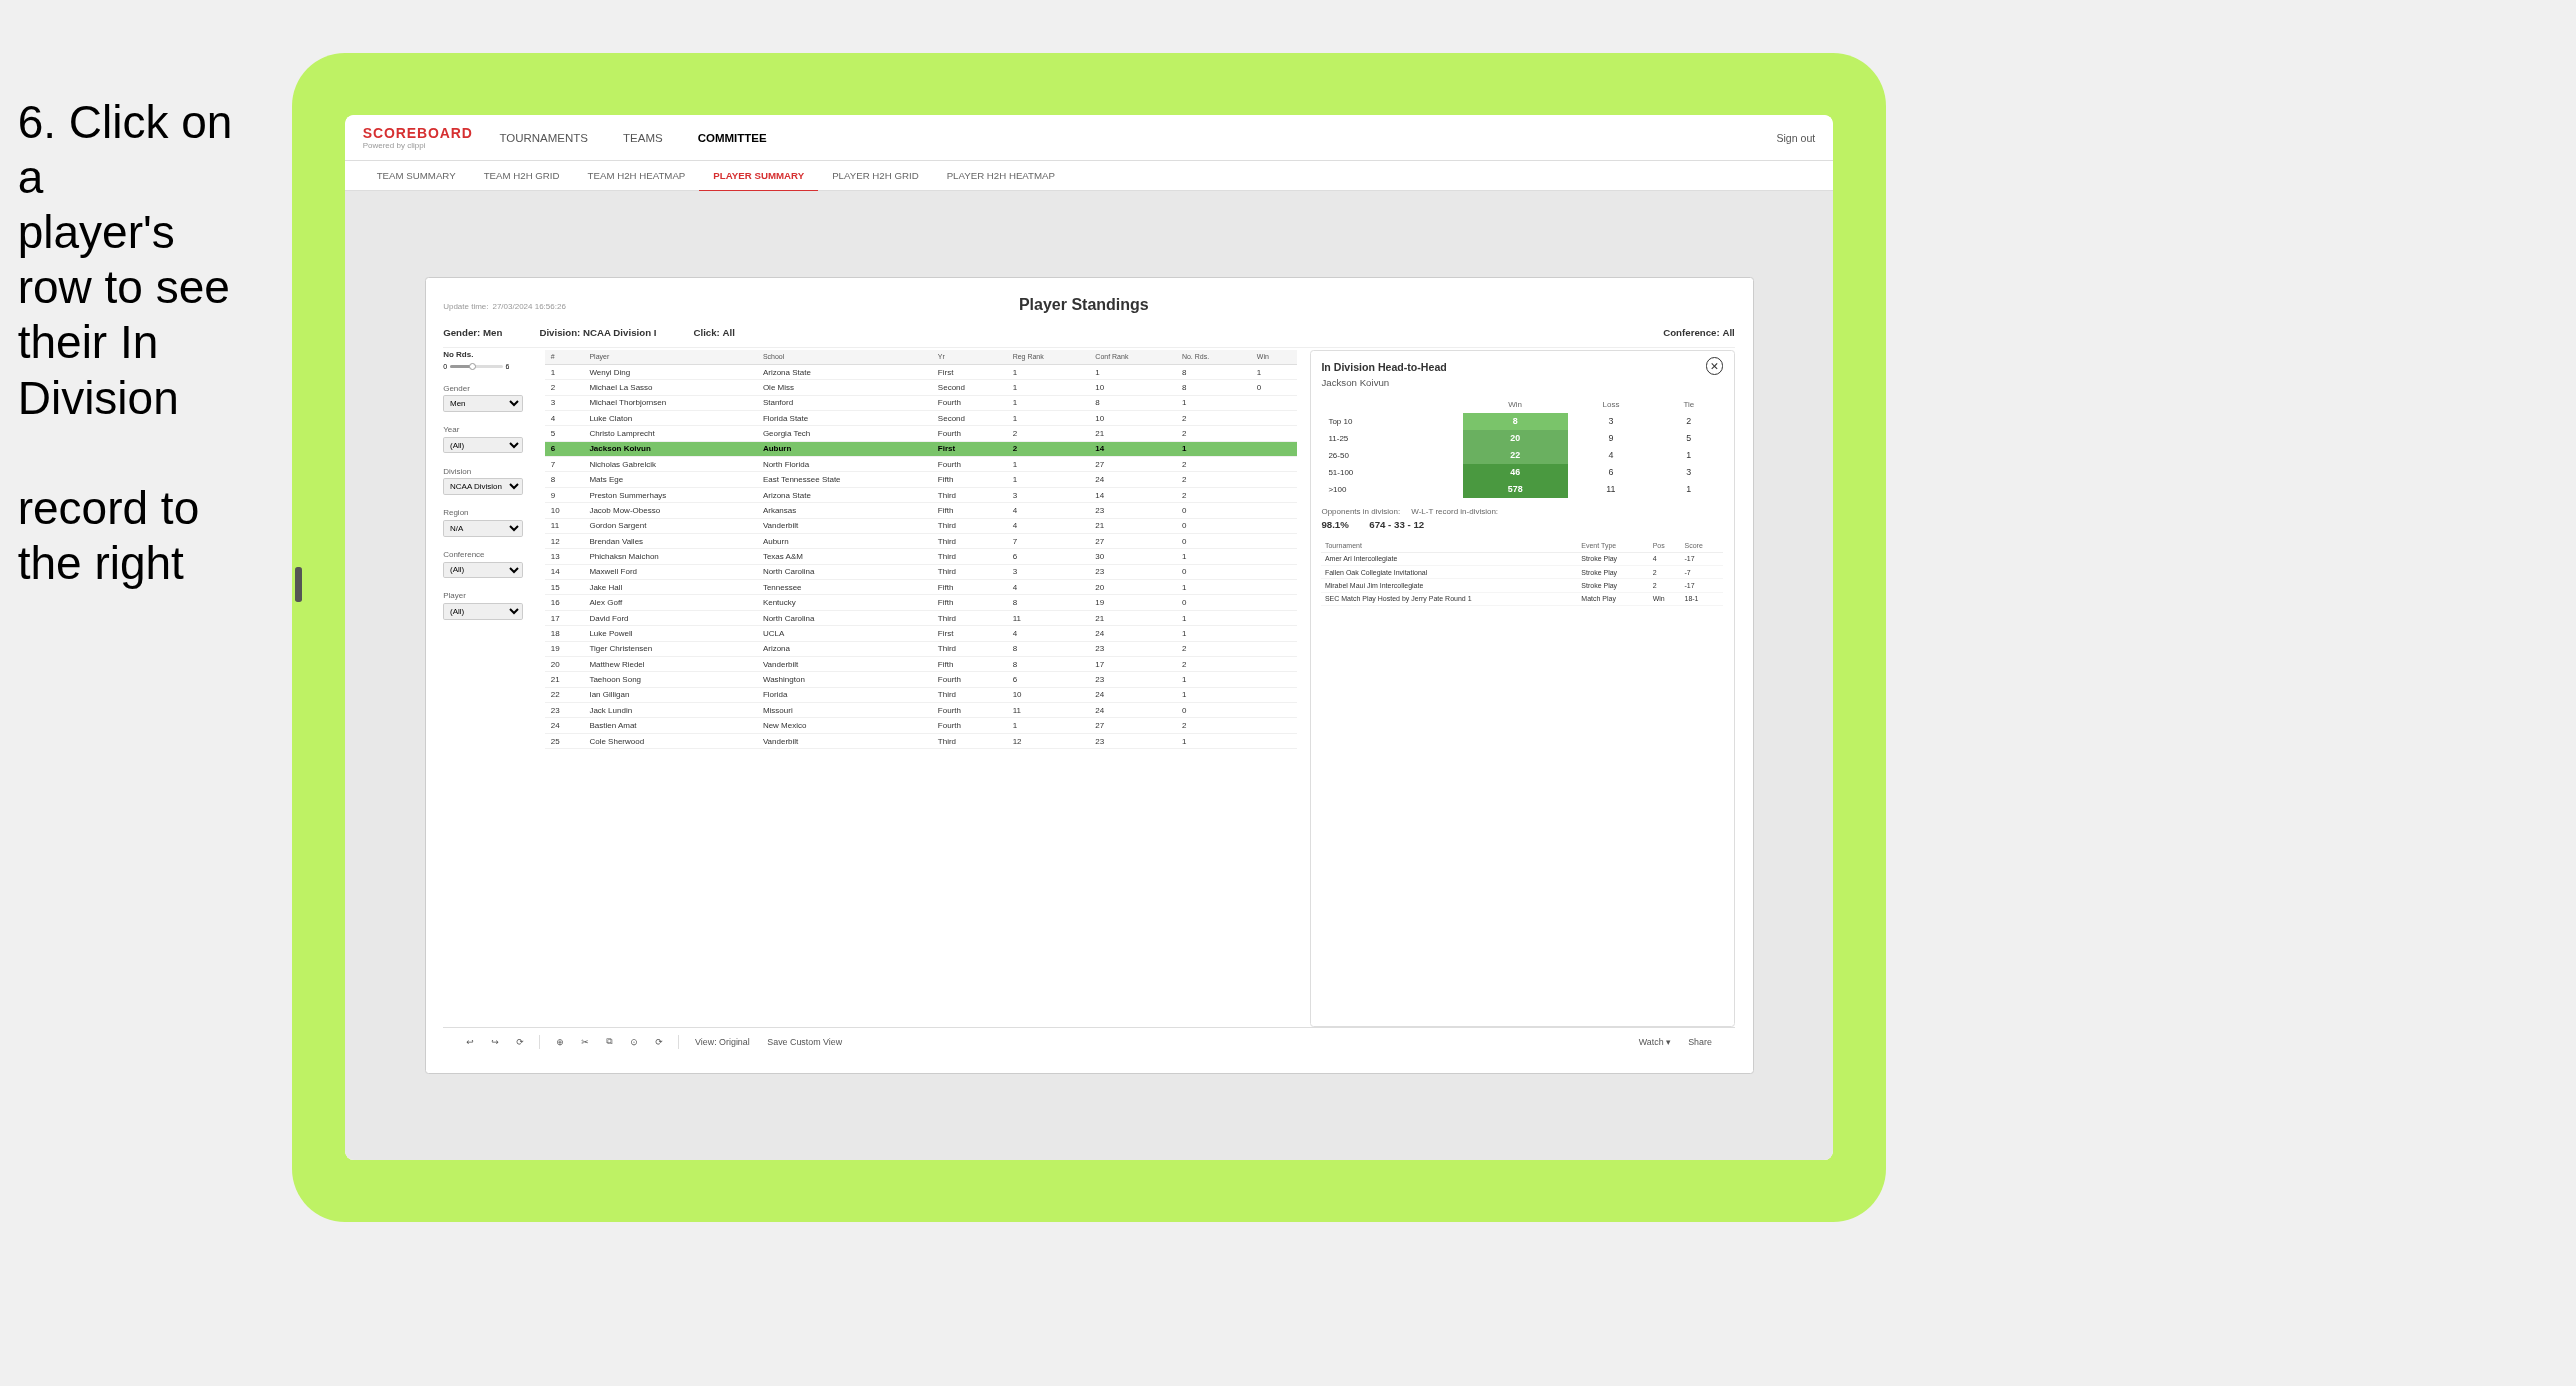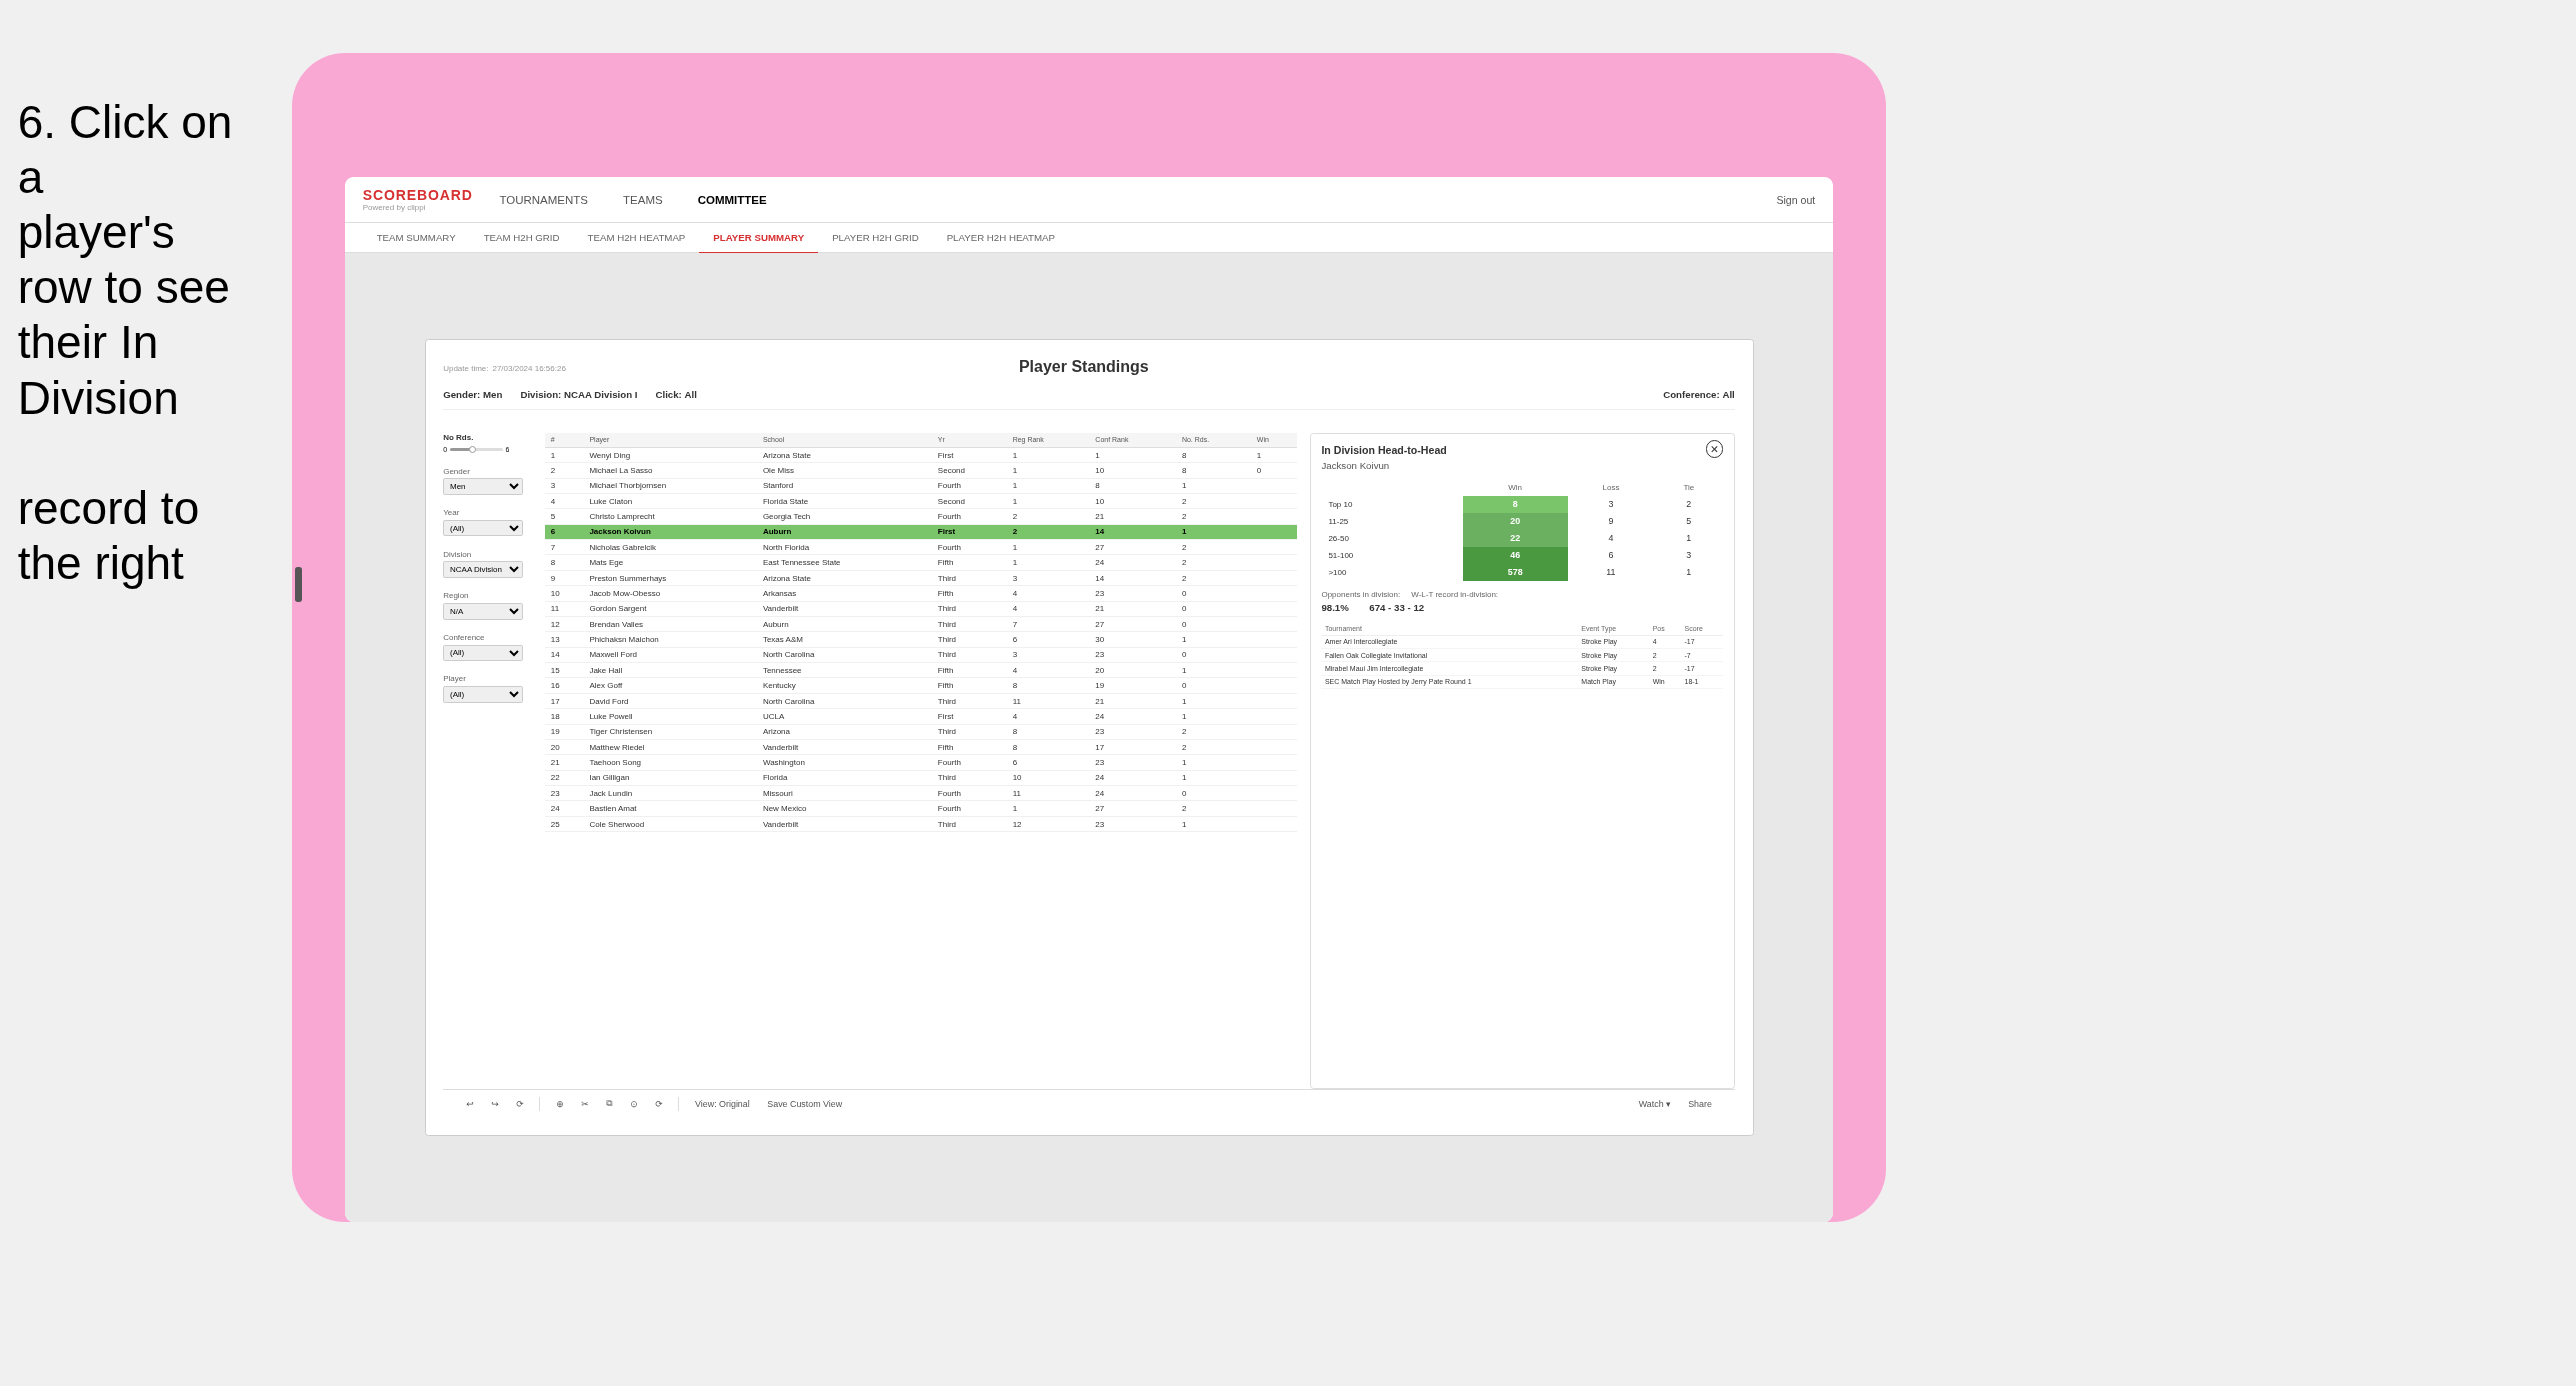--- a/index.html
+++ b/index.html
@@ -25,24 +25,24 @@
       padding: 17.7px;
     }
 
     
     .tablet-frame {
       position: absolute;
       left: 292px;
       top: 53px;
       width: 1594px;
       height: 1169px;
-      background: #f9a8d4;
+      background: #bef264;
       border-radius: 53px;
       display: flex;
-      align-items: flex-end;
+      align-items: center;
       justify-content: center;
     }
 
     .tablet-screen {
       width: 1488px;
       height: 1045px;
       background: #fff;
       border-radius: 8.9px;
       overflow: hidden;
       display: flex;
@@ -156,24 +156,24 @@
     .card-title {
       font-size: 16px;
       font-weight: bold;
       color: #333;
       text-align: center;
       flex: 1;
     }
 
     .filter-bar {
       display: flex;
-      gap: 18px;
+      gap: 37px;
       font-size: 9.7px;
       color: #555;
-      margin-bottom: 23px;
+      margin-bottom: 2px;
       padding-bottom: 8.9px;
       border-bottom: 0.9px solid #eee;
     }
     .filter-item span { font-weight: bold; color: #333; }
 
     .content-body {
       display: flex;
       gap: 13.3px;
       flex: 1;
     }

